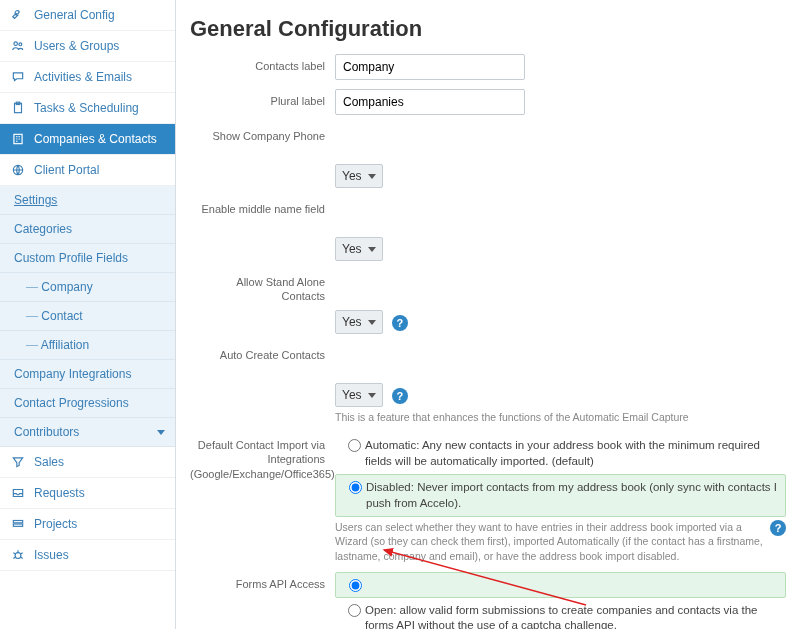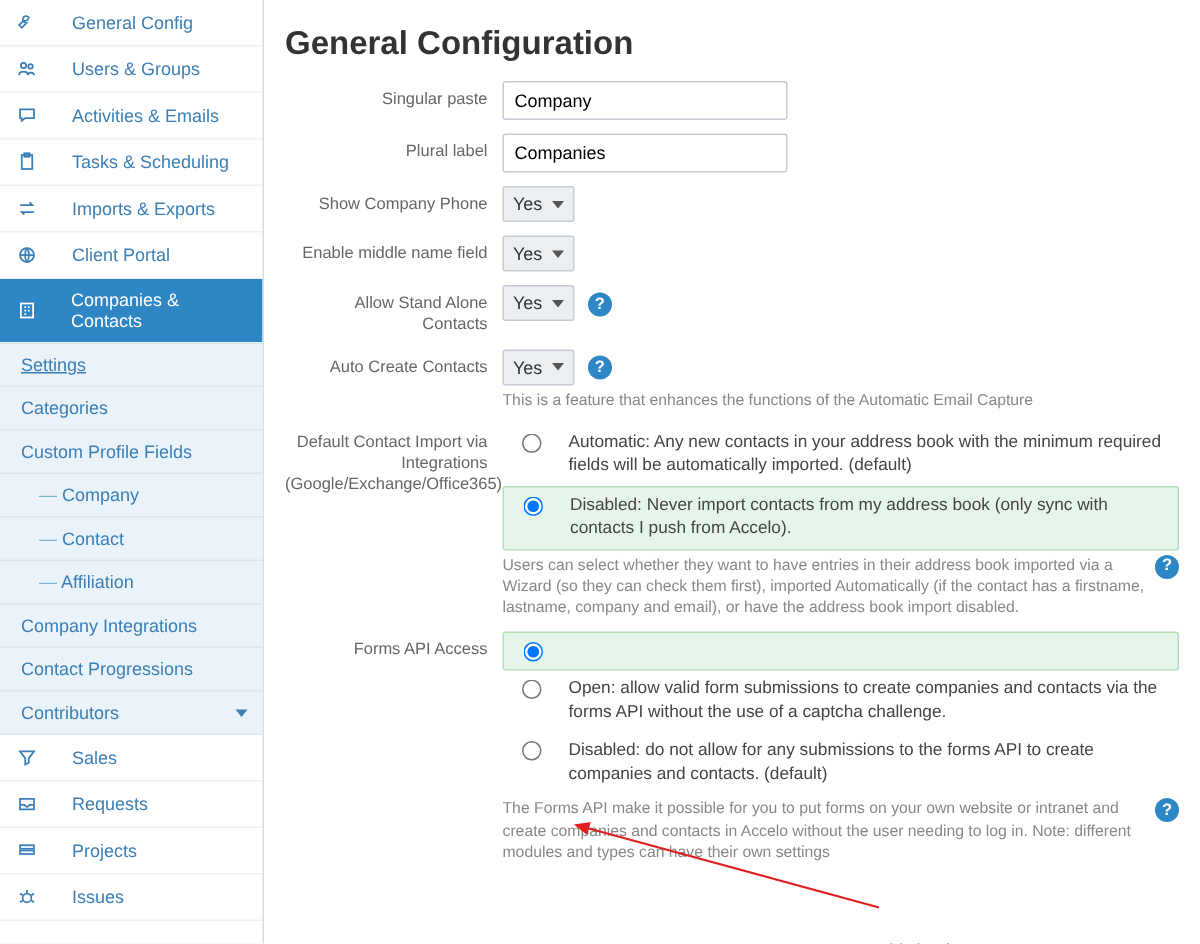--- a/index.html
+++ b/index.html
@@ -17,21 +17,21 @@
   .sidebar {
     width: 176px;
     background: #fff;
     border-right: 1px solid #d8dde2;
     overflow-y: auto;
     flex-shrink: 0;
   }
   .nav-item {
     display: flex;
     align-items: center;
-    gap: 22px;
+    gap: 8px;
     padding: 7px 10px;
     color: #3b7fb6;
     cursor: pointer;
     border-bottom: 1px solid #eef1f3;
   }
   .nav-item .ico {
     width: 16px; height: 16px;
     display: inline-flex; align-items:center; justify-content:center;
     color: #3b7fb6;
   }
@@ -98,20 +98,21 @@
     padding: 5px 7px;
     font-size: 12px;
   }
   .yesno-select {
     display:inline-flex; align-items:center;
     border:1px solid #c5ccd3; background:#eceff2;
     padding: 4px 6px;
     font-size: 12px; color:#333;
     border-radius:2px;
     cursor:pointer;
+    margin-top:40px;
   }
   .yesno-select .tri {
     margin-left:6px;
     width:0;height:0;border-left:4px solid transparent;border-right:4px solid transparent;border-top:5px solid #555;
   }
   .help-dot {
     display:inline-flex; align-items:center; justify-content:center;
     width:16px;height:16px;border-radius:50%;
     background:#2f86c5;color:#fff;font-size:11px;font-weight:bold;
     margin-left:6px; cursor:pointer;
@@ -120,21 +121,21 @@
   .help-dot.right { float:right; margin-left:4px; }
   .desc {
     font-size: 10.5px;
     color: #888;
     margin-top: 3px;
     line-height: 1.35;
   }
   .radio-row {
     display: flex;
     align-items: flex-start;
-    gap: 15px;
+    gap: 1px;
     padding: 5px 8px;
     font-size: 11.5px;
     color:#444;
     line-height:1.35;
   }
   .radio-row input[type=radio] { margin-top:1px; }
   .radio-row.selected-green {
     background: #e6f5e9;
     border: 1px solid #b9dfb9;
     border-radius: 2px;
@@ -184,45 +185,37 @@
     </div>
     <div class="nav-item">
       <span class="ico">
           <svg width="14" height="14" viewBox="0 0 24 24" fill="none" stroke="currentColor" stroke-width="2">
             <rect x="6" y="4" width="12" height="16"></rect>
             <rect x="9" y="2" width="6" height="4"></rect>
           </svg>
         </span>
       <span>Tasks &amp; Scheduling</span>
     </div>
-    <div class="nav-item">
-      <span class="ico">
-          <svg width="14" height="14" viewBox="0 0 24 24" fill="none" stroke="currentColor" stroke-width="2">
-            <path d="M4 8h14l-3-3M20 16H6l3 3"></path>
-          </svg>
-        </span>
-      <span>Imports &amp; Exports</span>
+    <div class="nav-item active">
+      <span class="ico">
+          <svg width="14" height="14" viewBox="0 0 24 24" fill="none" stroke="currentColor" stroke-width="2">
+            <rect x="5" y="4" width="14" height="16"></rect>
+            <path d="M9 8h2M13 8h2M9 12h2M13 12h2M9 16h2"></path>
+          </svg>
+        </span>
+      <span>Companies &amp; Contacts</span>
     </div>
     <div class="nav-item">
       <span class="ico">
           <svg width="14" height="14" viewBox="0 0 24 24" fill="none" stroke="currentColor" stroke-width="2">
             <circle cx="12" cy="12" r="8"></circle>
             <path d="M4 12h16M12 4c3 4 3 12 0 16M12 4c-3 4-3 12 0 16"></path>
           </svg>
         </span>
       <span>Client Portal</span>
-    </div>
-    <div class="nav-item active">
-      <span class="ico">
-          <svg width="14" height="14" viewBox="0 0 24 24" fill="none" stroke="currentColor" stroke-width="2">
-            <rect x="5" y="4" width="14" height="16"></rect>
-            <path d="M9 8h2M13 8h2M9 12h2M13 12h2M9 16h2"></path>
-          </svg>
-        </span>
-      <span>Companies &amp; Contacts</span>
     </div>
 
     <div class="sub-block">
       <div class="sub-item current">
           <span>Settings</span>
         </div>
       <div class="sub-item">
           <span>Categories</span>
         </div>
       <div class="sub-item">
@@ -277,21 +270,21 @@
         </span>
       <span>Issues</span>
     </div>
 
   </div>
 
   <div class="main">
     <h1 class="page-title">General Configuration</h1>
 
     <div class="form-row">
-      <div class="form-label">Singular paste</div>
+      <div class="form-label">Contacts label</div>
       <div class="form-body">
         <input class="text-input" value="Company" style="">
       </div>
     </div>
 
     <div class="form-row">
       <div class="form-label">Plural label</div>
       <div class="form-body">
         <input class="text-input" value="Companies" style="">
       </div>

